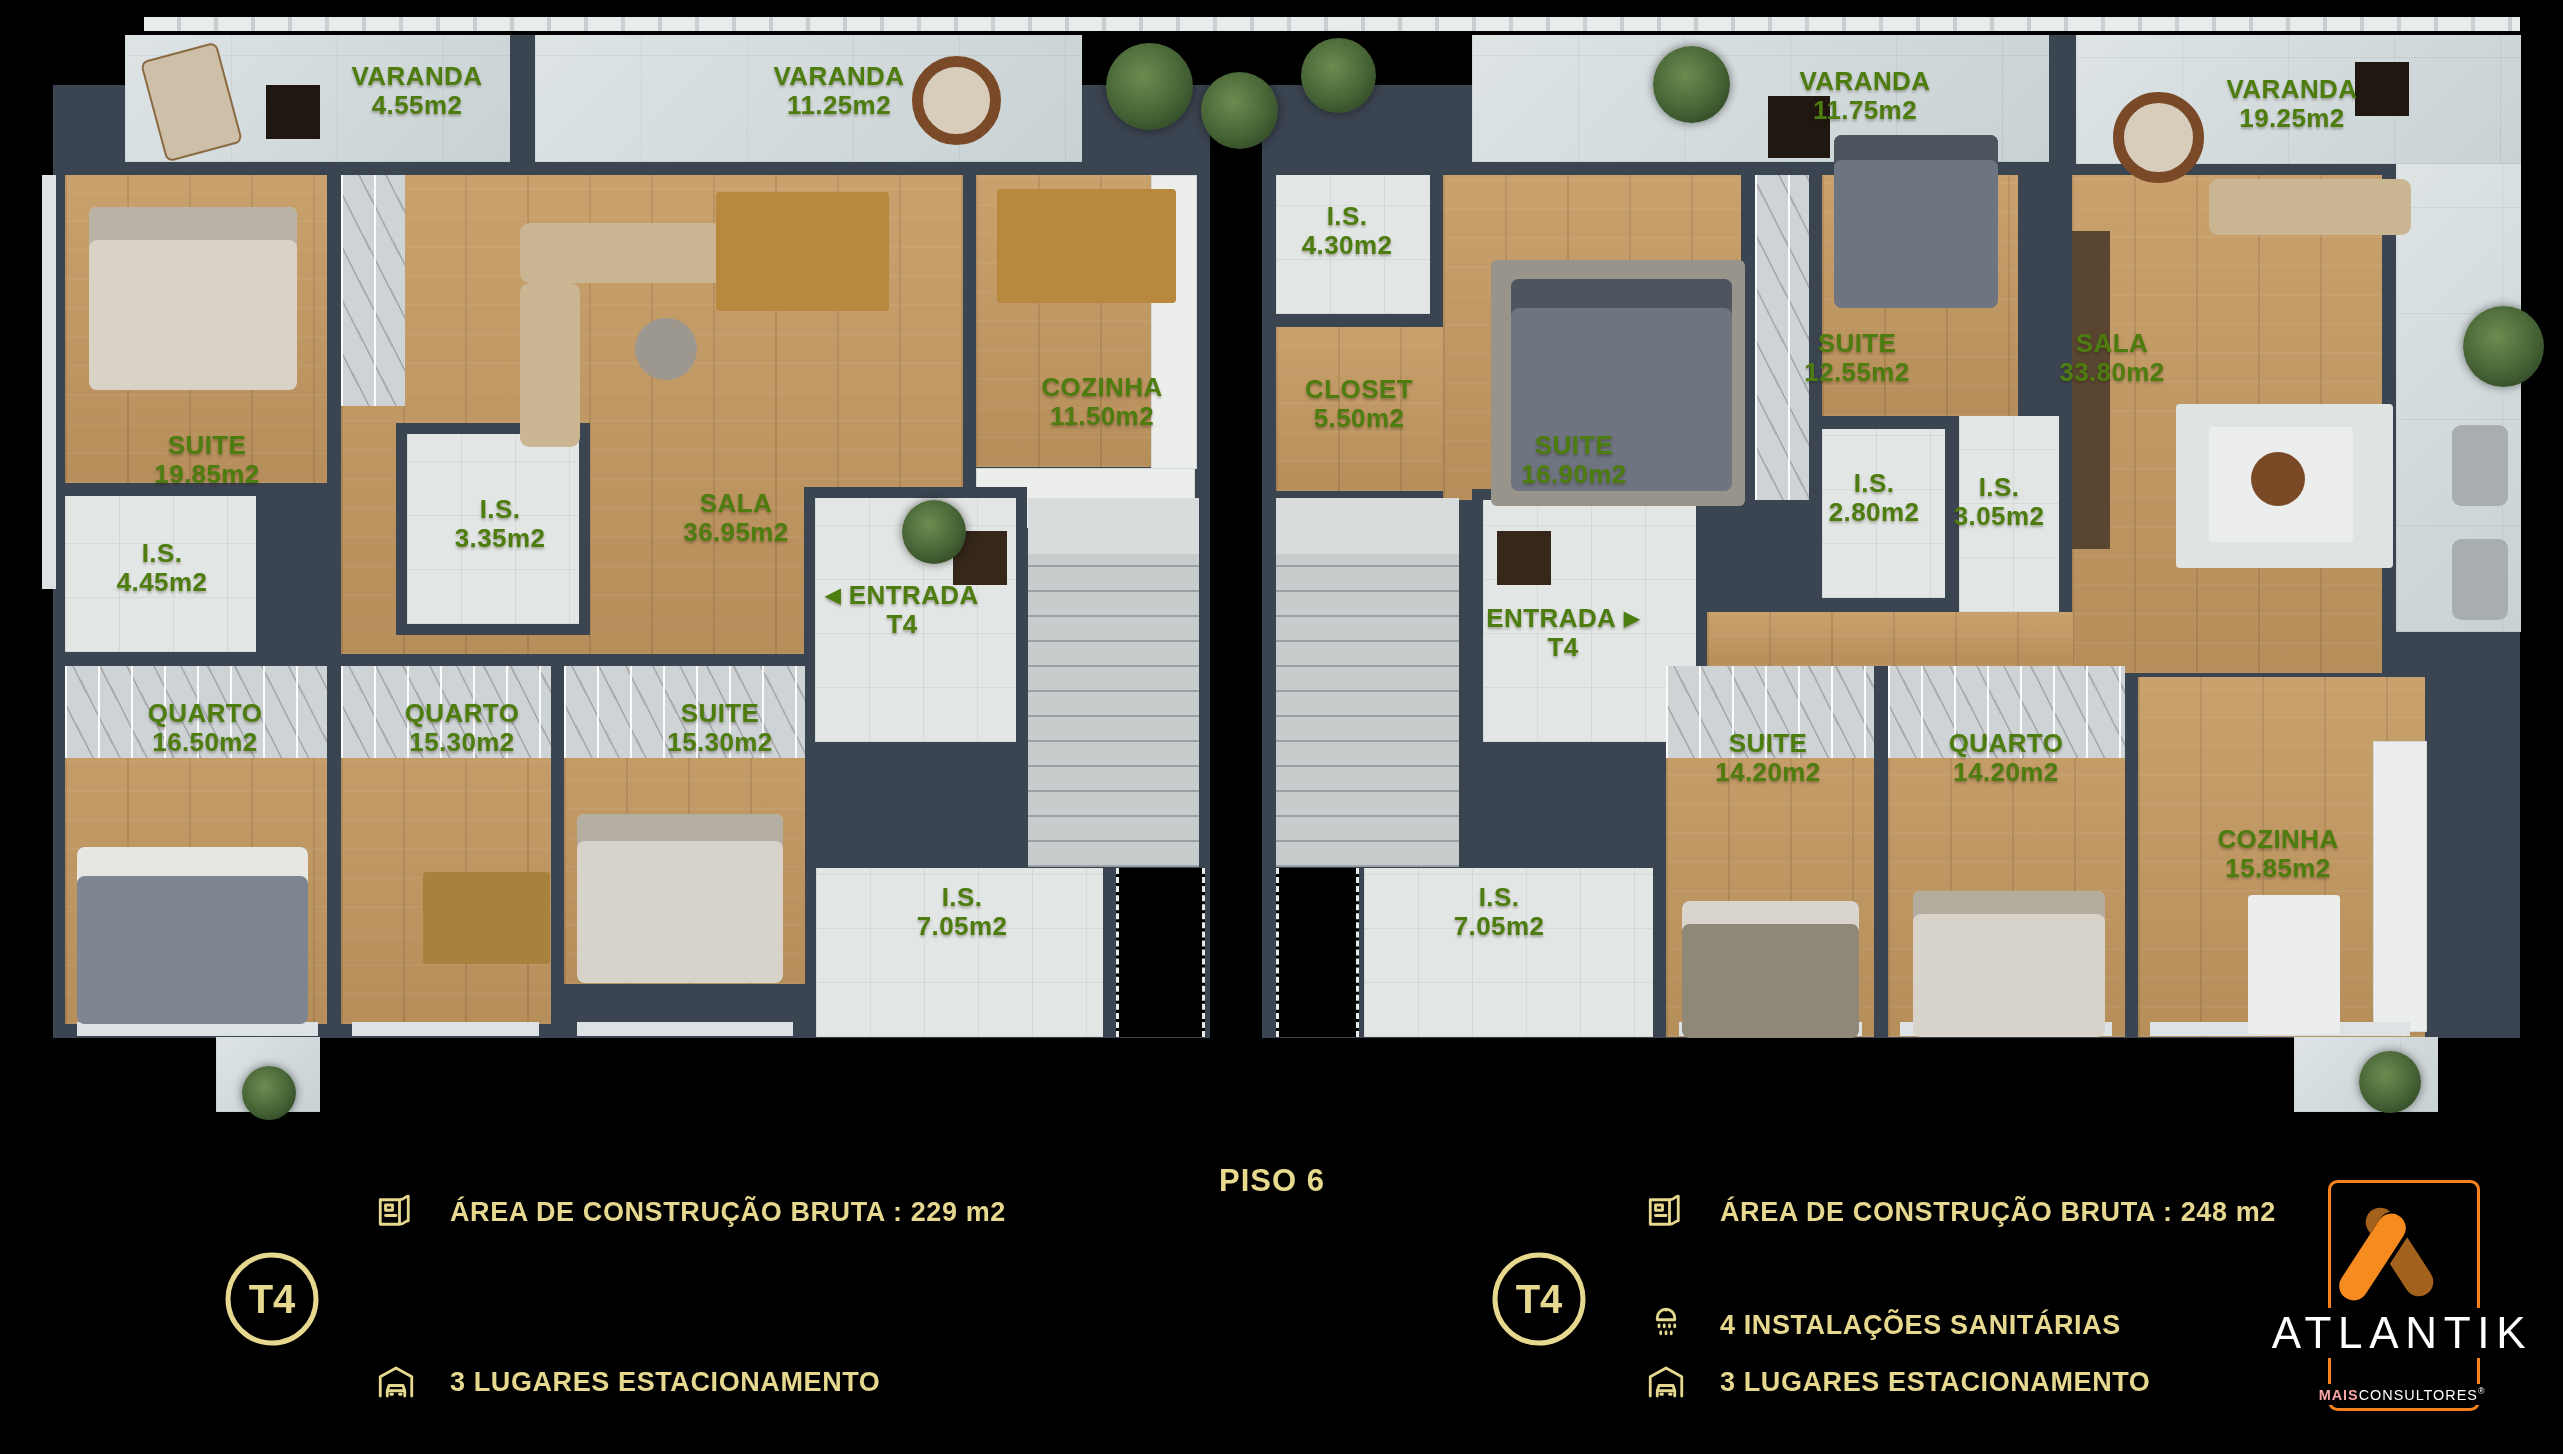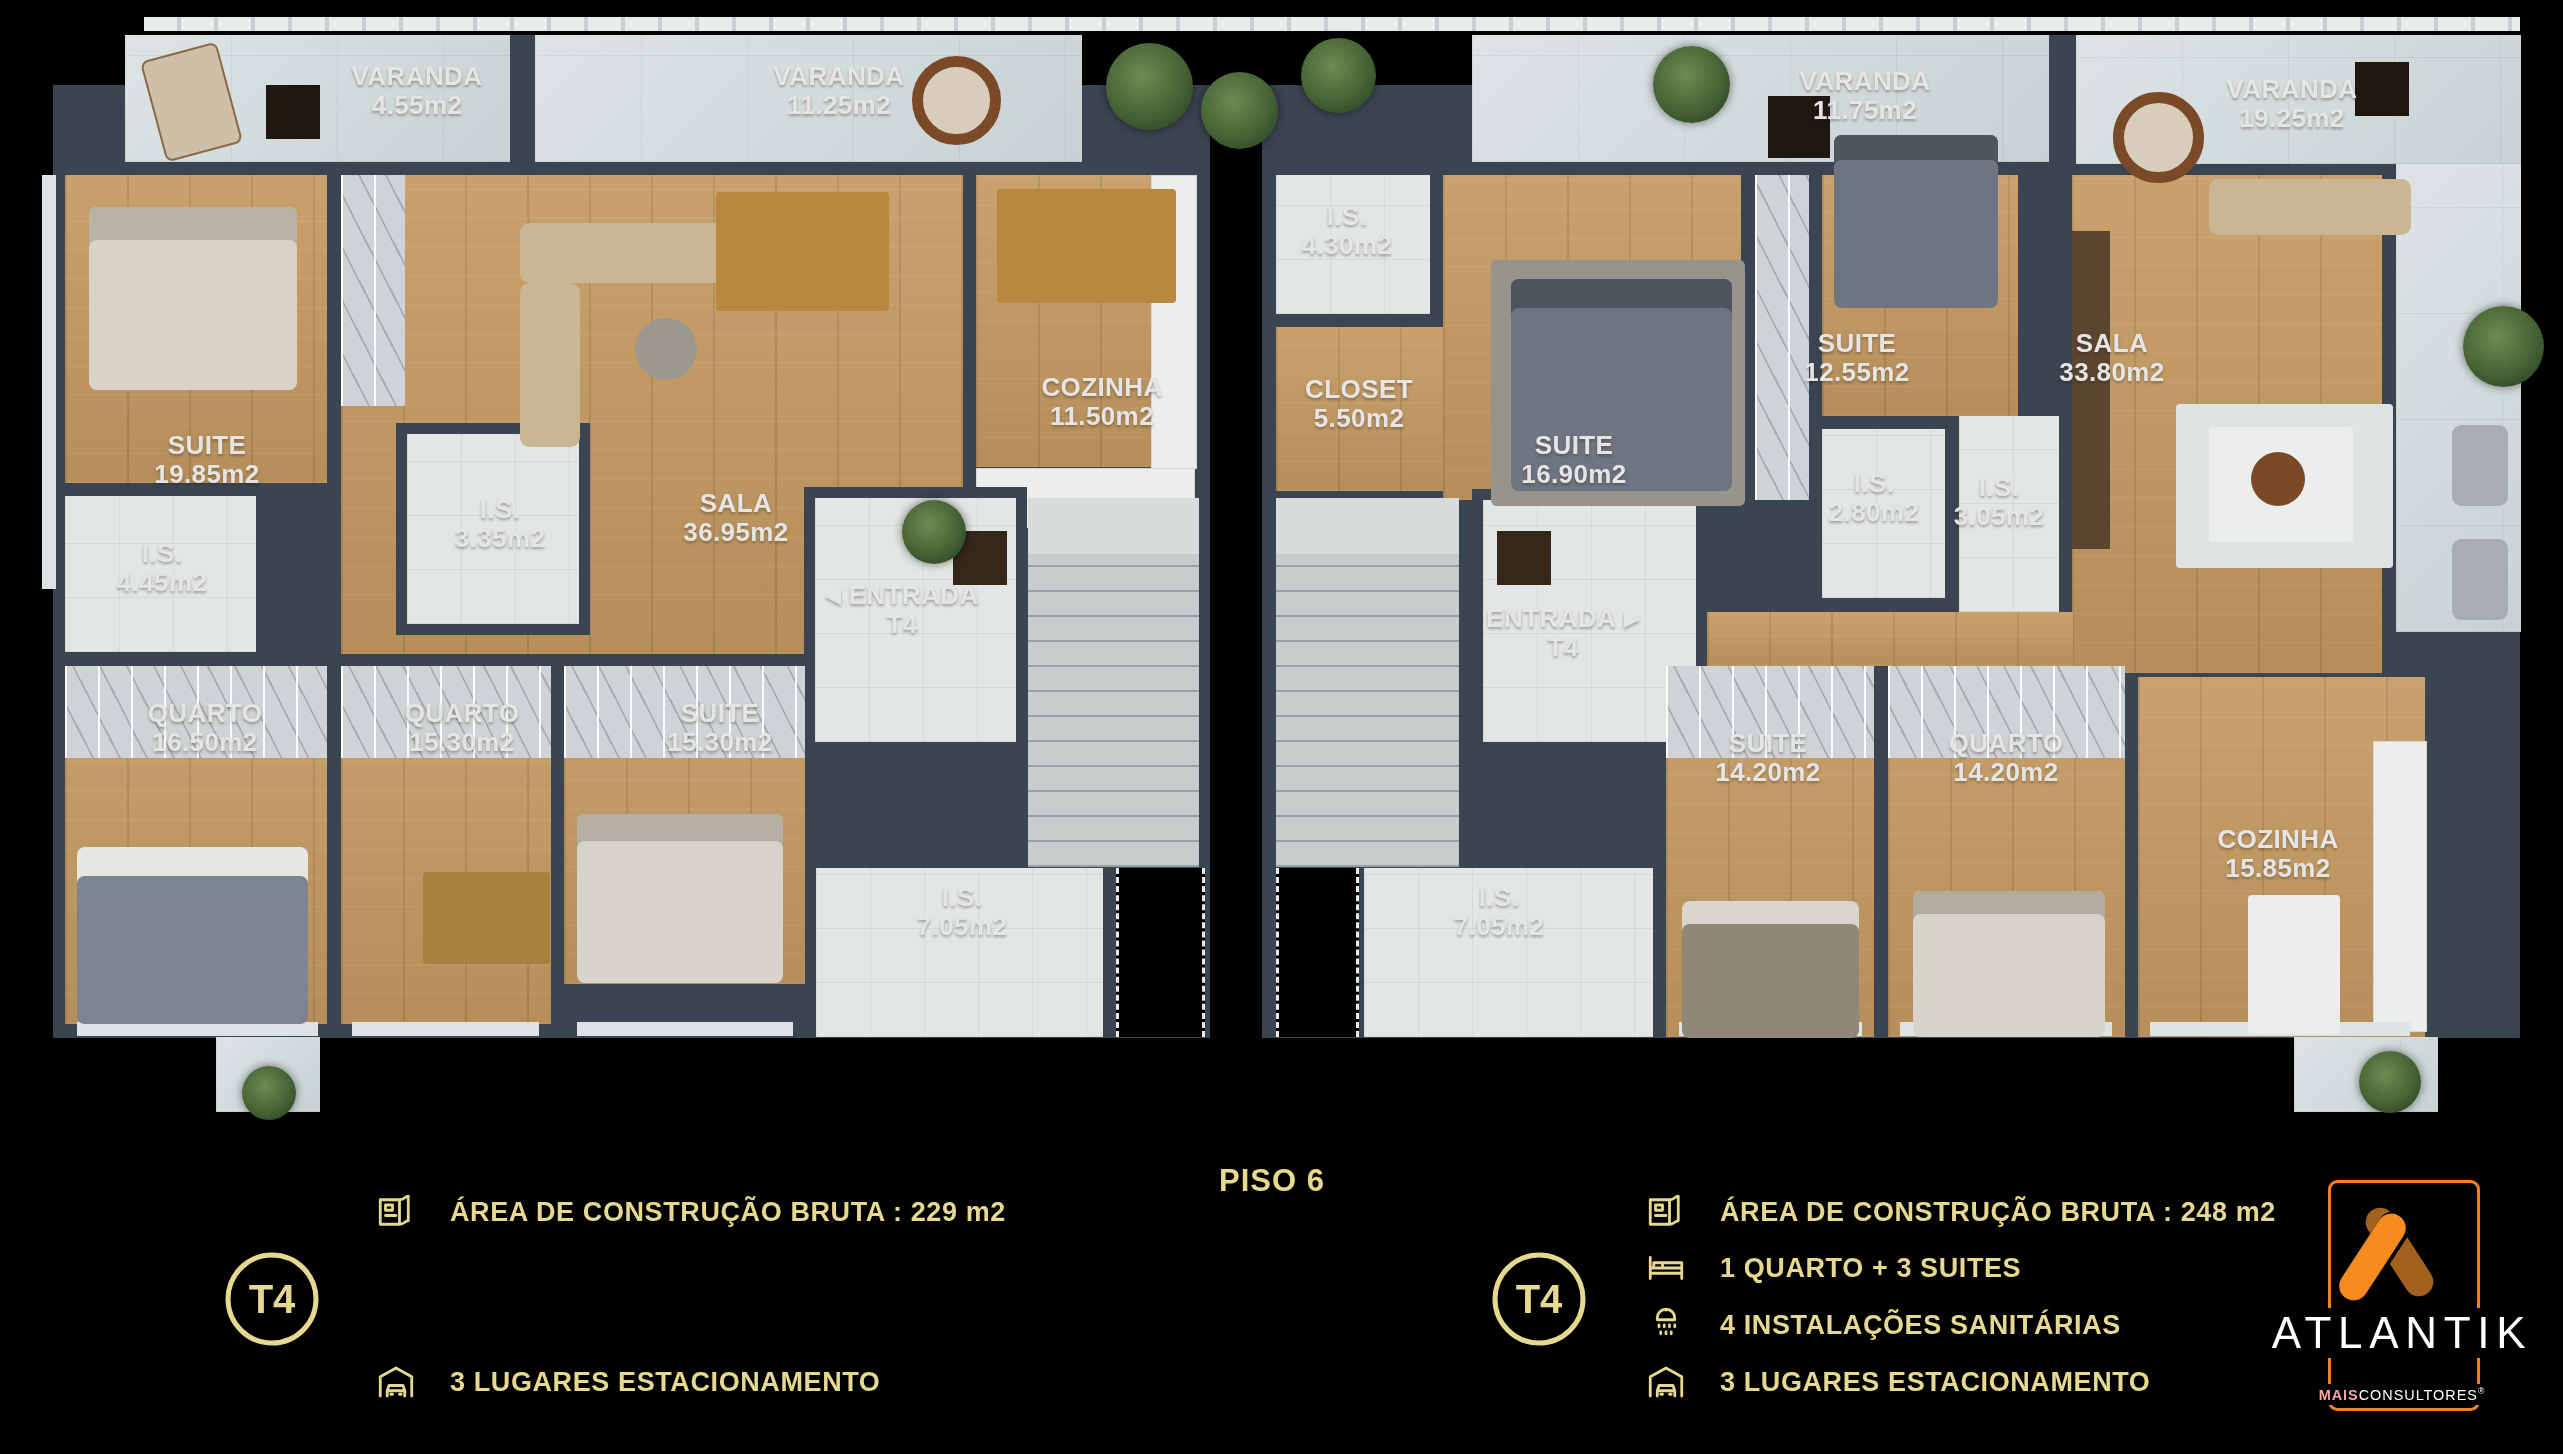--- a/index.html
+++ b/index.html
@@ -23,21 +23,21 @@
         background-image:repeating-linear-gradient(90deg,rgba(255,255,255,.9) 0 1.9px,transparent 1.9px 33px),
         repeating-linear-gradient(63deg,rgba(80,80,85,.28) 0 1.9px,transparent 1.9px 24px);}
   .void{position:absolute;background:#000;border-left:3.8px dashed #e7ebea;border-right:3.8px dashed #e7ebea;}
   .counter{position:absolute;background:#ecEEec;background:#eceeec;border:1.9px solid #d3d8d6;}
   .f{position:absolute;}
   .plant{position:absolute;border-radius:50%;
          background:radial-gradient(circle at 42% 38%,#6d8c50,#466335 55%,#2f4726 85%);
          box-shadow:0 0 9.6px rgba(0,0,0,.5);}
   .pot{position:absolute;background:#201710;}
   .eggchair{position:absolute;border-radius:50%;border:11.5px solid #7a4a28;background:#d8cdbb;}
-  .rlabel{position:absolute;transform:translate(-50%,-50%);text-align:center;color:#e5e5e5;
+  .rlabel{position:absolute;transform:translate(-50%,-50%);text-align:center;color:#4d7c0f;
           font-weight:bold;font-size:26px;line-height:1.12;letter-spacing:0.4px;white-space:nowrap;
           text-shadow:0 1.9px 2.9px rgba(40,30,10,.35);z-index:40;}
   .rlabel span{display:block;}
   .arrow{font-size:20px;vertical-align:1.9px;}
   .legend-row{position:absolute;display:flex;align-items:center;gap:33px;height:50px;z-index:50;}
   .legend-row .txt{color:#e6d88e;font-size:27px;font-weight:bold;letter-spacing:0.6px;white-space:nowrap;}
   .legend-row svg{width:42px;height:42px;stroke:#e6d88e;fill:none;stroke-width:1.6;
                   stroke-linecap:round;stroke-linejoin:round;}
   .badge{position:absolute;width:83px;height:83px;border:5.8px solid #e6d88e;border-radius:50%;
          display:flex;align-items:center;justify-content:center;color:#e6d88e;
@@ -288,26 +288,20 @@
     <span class="txt">3 LUGARES ESTACIONAMENTO</span>
   </div>
 
   <div class="badge" style="left:1539px;top:1299px">T4</div>
   <div class="legend-row" style="left:1645px;top:1187px">
     <svg viewBox="0 0 24 24">
         <path d="M3 5h11v14H3z M6 8h4v3H6z M6 14h6 M14 5c3 0 3-2 5-2v14c-2 0-2 2-5 2"></path>
       </svg>
     <span class="txt">ÁREA DE CONSTRUÇÃO BRUTA :  248 m2</span>
   </div>
-  <div class="legend-row" style="left:1645px;top:1243px">
-    <svg viewBox="0 0 24 24">
-        <path d="M3 6v12 M3 15h18v3 M3 12h18v3 M5 9h5v3H5z M10 9h11v3"></path>
-      </svg>
-    <span class="txt">1 QUARTO + 3 SUITES</span>
-  </div>
   <div class="legend-row" style="left:1645px;top:1300px">
     <svg viewBox="0 0 24 24">
         <path d="M7 8a5 5 0 0 1 10 0v1H7z M12 3v0.5 M8 12v1 M11 12v1 M14 12v1 M17 12v1 M9 16v1 M12 16v1 M15 16v1"></path>
       </svg>
     <span class="txt">4 INSTALAÇÕES SANITÁRIAS</span>
   </div>
   <div class="legend-row" style="left:1645px;top:1357px">
     <svg viewBox="0 0 24 24">
         <path d="M3 20V9l9-5 9 5v11 M7 20v-3h10v3 M7 17l1-3h8l1 3 M9 19h1 M14 19h1"></path>
       </svg>

